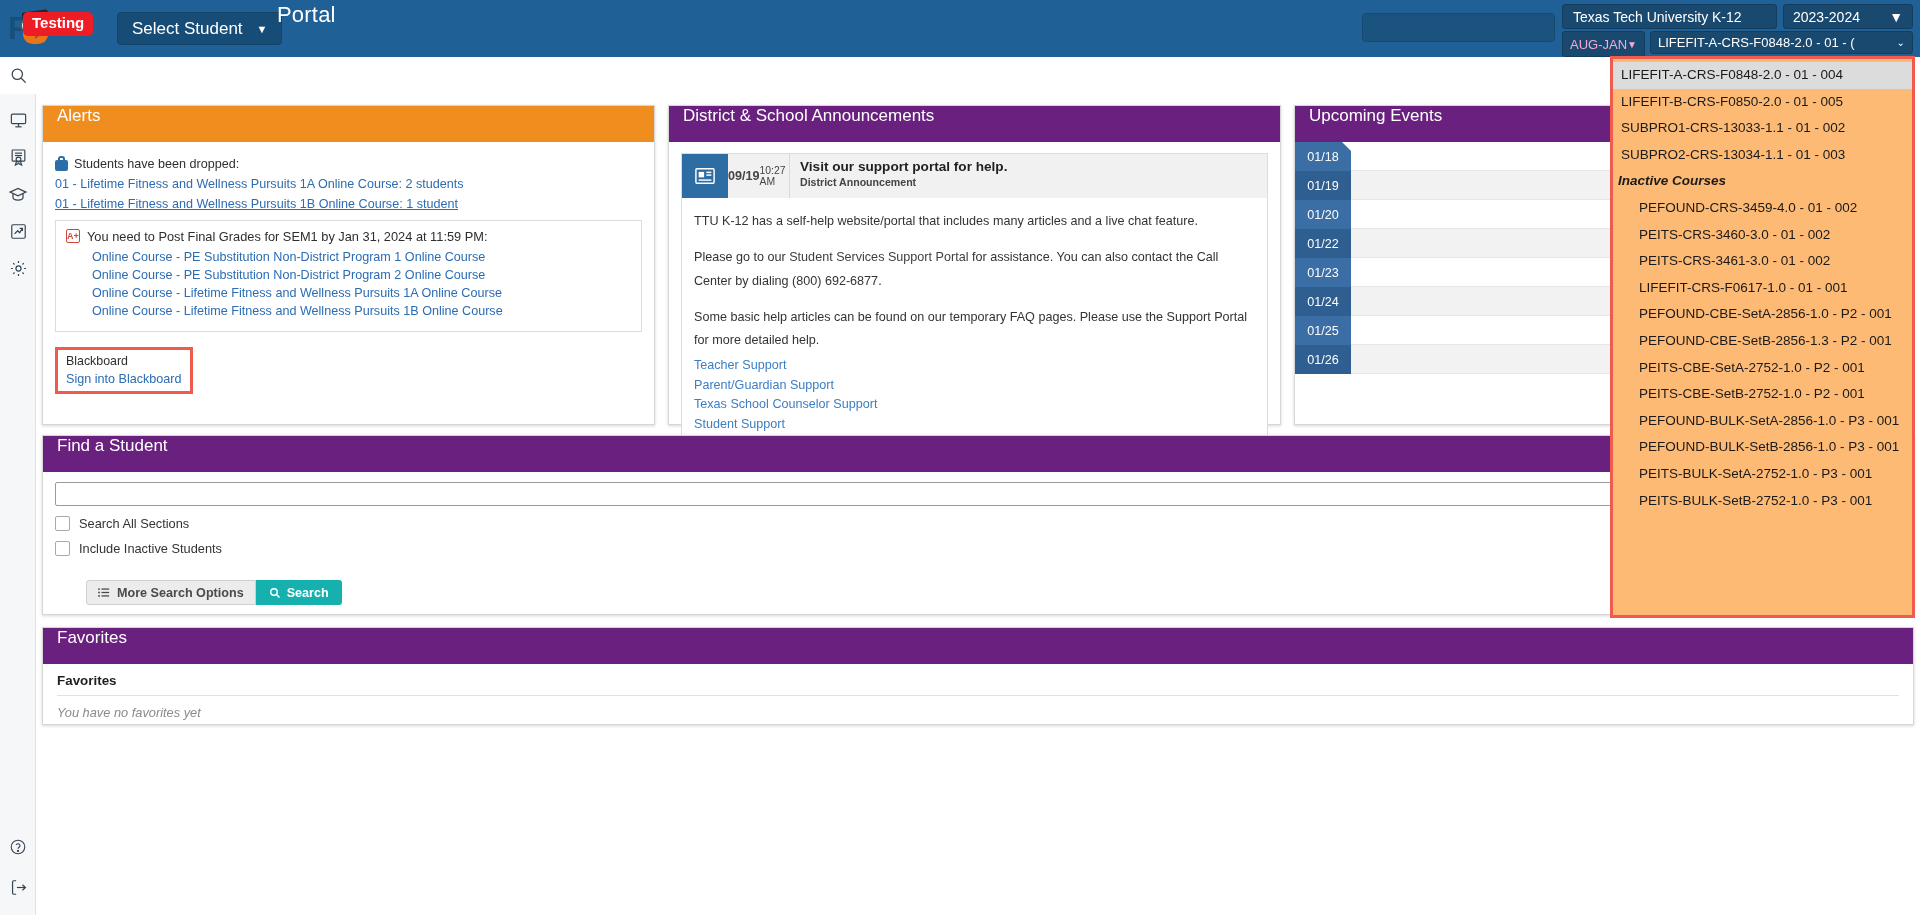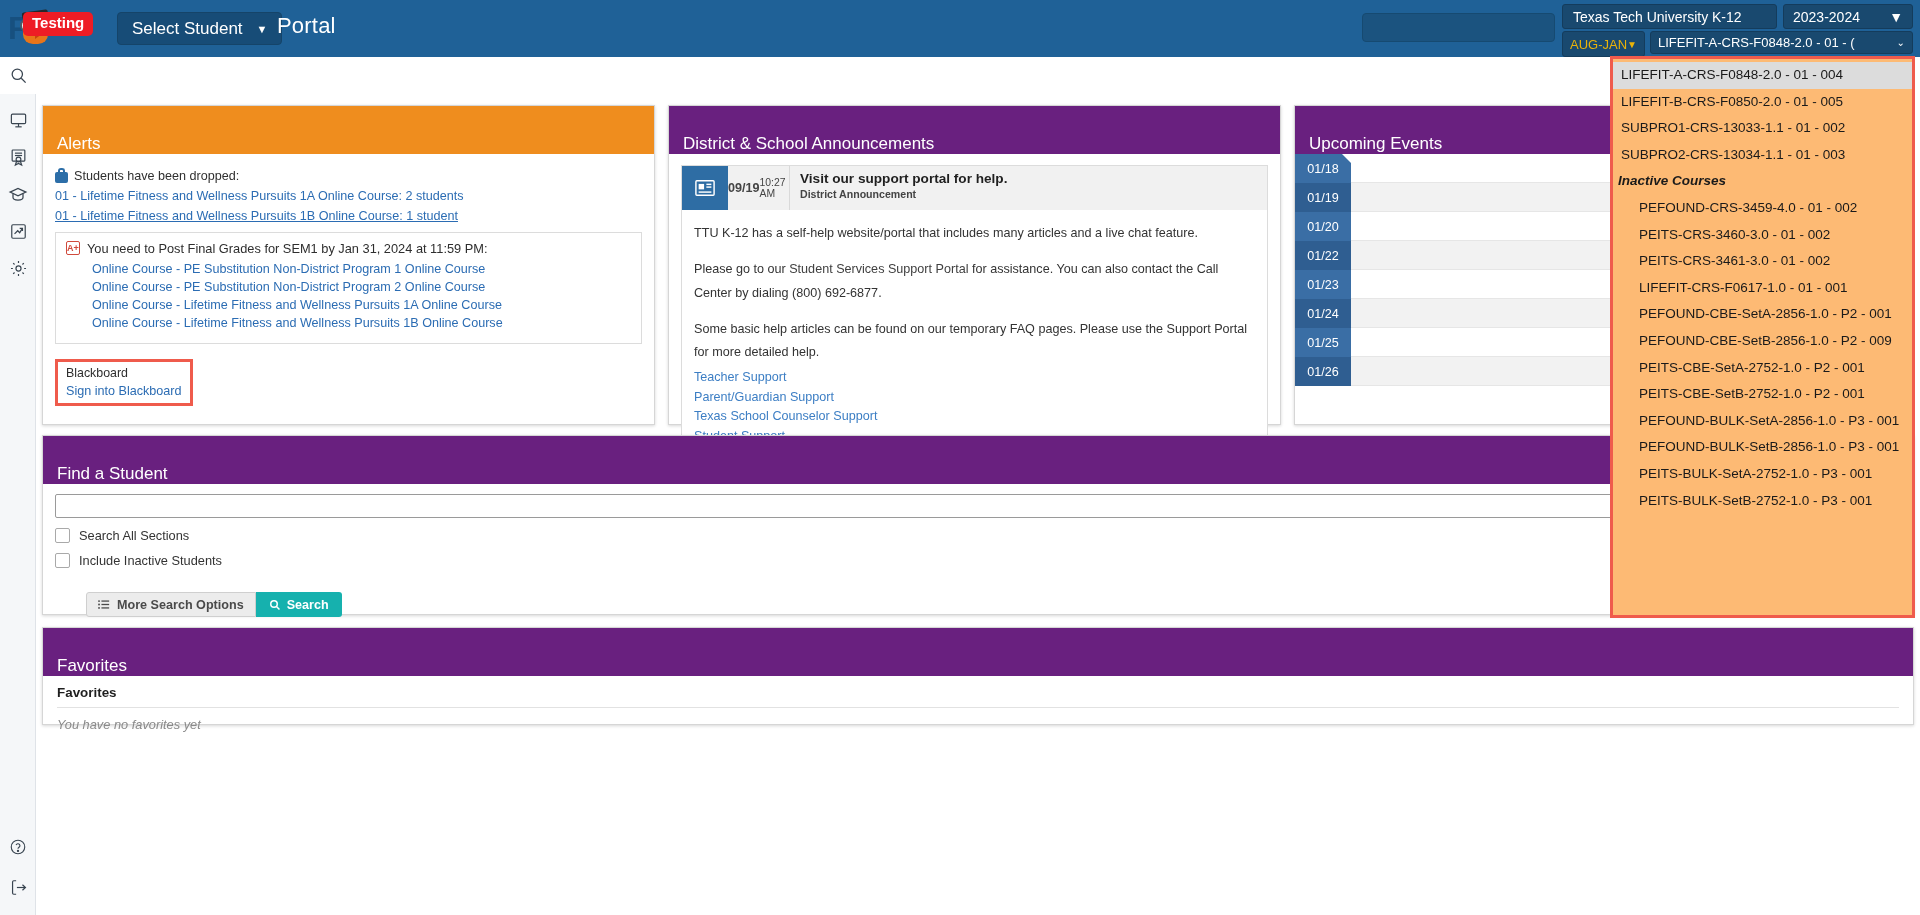--- a/index.html
+++ b/index.html
@@ -64,21 +64,21 @@
   .select-student {
     position: absolute; left: 117px; top: 12px;
     height: 33px; background: #174c77;
     border: 1px solid #154469; border-radius: 4px;
     color: #fff; font-size: 17px;
     display: flex; align-items: center; padding: 0 14px;
     cursor: pointer;
   }
   .select-student .caret { margin-left: 14px; font-size: 11px; }
   .portal-title {
-    position: absolute; left: 277px; top: 13px;
+    position: absolute; left: 277px; top: 2px;
     color: #ffffff; font-size: 22px; letter-spacing: .2px;
   }
   .search-box-top {
     position: absolute; left: 1362px; top: 13px;
     width: 193px; height: 29px;
     background: #1b537f; border: 1px solid #164a71; border-radius: 4px;
   }
   .sel-school {
     position: absolute; left: 1562px; top: 4px;
     width: 215px; height: 25px;
@@ -92,21 +92,21 @@
     width: 130px; height: 25px;
     background: #19496f; border: 1px solid #143c5c; border-radius: 3px;
     color: #fff; font-size: 14px;
     display: flex; align-items: center; justify-content: space-between;
     padding: 0 9px; cursor: pointer;
   }
   .sel-term {
     position: absolute; left: 1562px; top: 31px;
     width: 83px; height: 23px;
     background: #19496f; border: 1px solid #143c5c; border-radius: 3px;
-    color: #eab308; font-size: 13px;
+    color: #f9a8d4; font-size: 13px;
     display: flex; align-items: center; justify-content: space-between;
     padding: 12px 7px; cursor: pointer;
   }
   .sel-course {
     position: absolute; left: 1650px; top: 31px;
     width: 263px; height: 23px;
     background: #19496f; border: 1px solid #143c5c; border-radius: 3px;
     color: #fff; font-size: 13px;
     display: flex; align-items: center; justify-content: space-between;
     padding: 0 7px; cursor: pointer; overflow: hidden; white-space: nowrap;
@@ -157,21 +157,21 @@
     background: #ffffff;
     overflow: hidden;
   }
   .panel {
     position: absolute;
     background: #ffffff;
     border: 1px solid #d6d6d6;
     box-shadow: 0 1px 3px rgba(0,0,0,.16);
   }
   .panel-head {
-    height: 48px; display: flex; align-items: flex-end;
+    height: 36px; display: flex; align-items: flex-start;
     padding: 0 14px; color: #ffffff; font-size: 17px;
   }
   .head-orange { background: #ef8d1e; }
   .head-purple { background: #69207f; }
 
   
   #alerts { left: 6px; top: 48px; width: 613px; height: 320px; }
   .alerts-body { padding: 14px 12px 0 12px; font-size: 12.6px; color: #333; }
   .alert-line1 { display: flex; align-items: center; gap: 6px; color: #2f2f2f; }
   .bag-icon { width: 13px; height: 15px; position: relative; display: inline-block; }
@@ -572,21 +572,21 @@
     <div class="cdd-item selected">LIFEFIT-A-CRS-F0848-2.0 - 01 - 004</div>
     <div class="cdd-item">LIFEFIT-B-CRS-F0850-2.0 - 01 - 005</div>
     <div class="cdd-item">SUBPRO1-CRS-13033-1.1 - 01 - 002</div>
     <div class="cdd-item">SUBPRO2-CRS-13034-1.1 - 01 - 003</div>
     <div class="cdd-group">Inactive Courses</div>
     <div class="cdd-item indent">PEFOUND-CRS-3459-4.0 - 01 - 002</div>
     <div class="cdd-item indent">PEITS-CRS-3460-3.0 - 01 - 002</div>
     <div class="cdd-item indent">PEITS-CRS-3461-3.0 - 01 - 002</div>
     <div class="cdd-item indent">LIFEFIT-CRS-F0617-1.0 - 01 - 001</div>
     <div class="cdd-item indent">PEFOUND-CBE-SetA-2856-1.0 - P2 - 001</div>
-    <div class="cdd-item indent">PEFOUND-CBE-SetB-2856-1.0 - P2 - 009</div>
+    <div class="cdd-item indent">PEFOUND-CBE-SetB-2856-1.3 - P2 - 001</div>
     <div class="cdd-item indent">PEITS-CBE-SetA-2752-1.0 - P2 - 001</div>
     <div class="cdd-item indent">PEITS-CBE-SetB-2752-1.0 - P2 - 001</div>
     <div class="cdd-item indent">PEFOUND-BULK-SetA-2856-1.0 - P3 - 001</div>
     <div class="cdd-item indent">PEFOUND-BULK-SetB-2856-1.0 - P3 - 001</div>
     <div class="cdd-item indent">PEITS-BULK-SetA-2752-1.0 - P3 - 001</div>
     <div class="cdd-item indent">PEITS-BULK-SetB-2752-1.0 - P3 - 001</div>
   </div>
 </div>
 
 </body></html>

